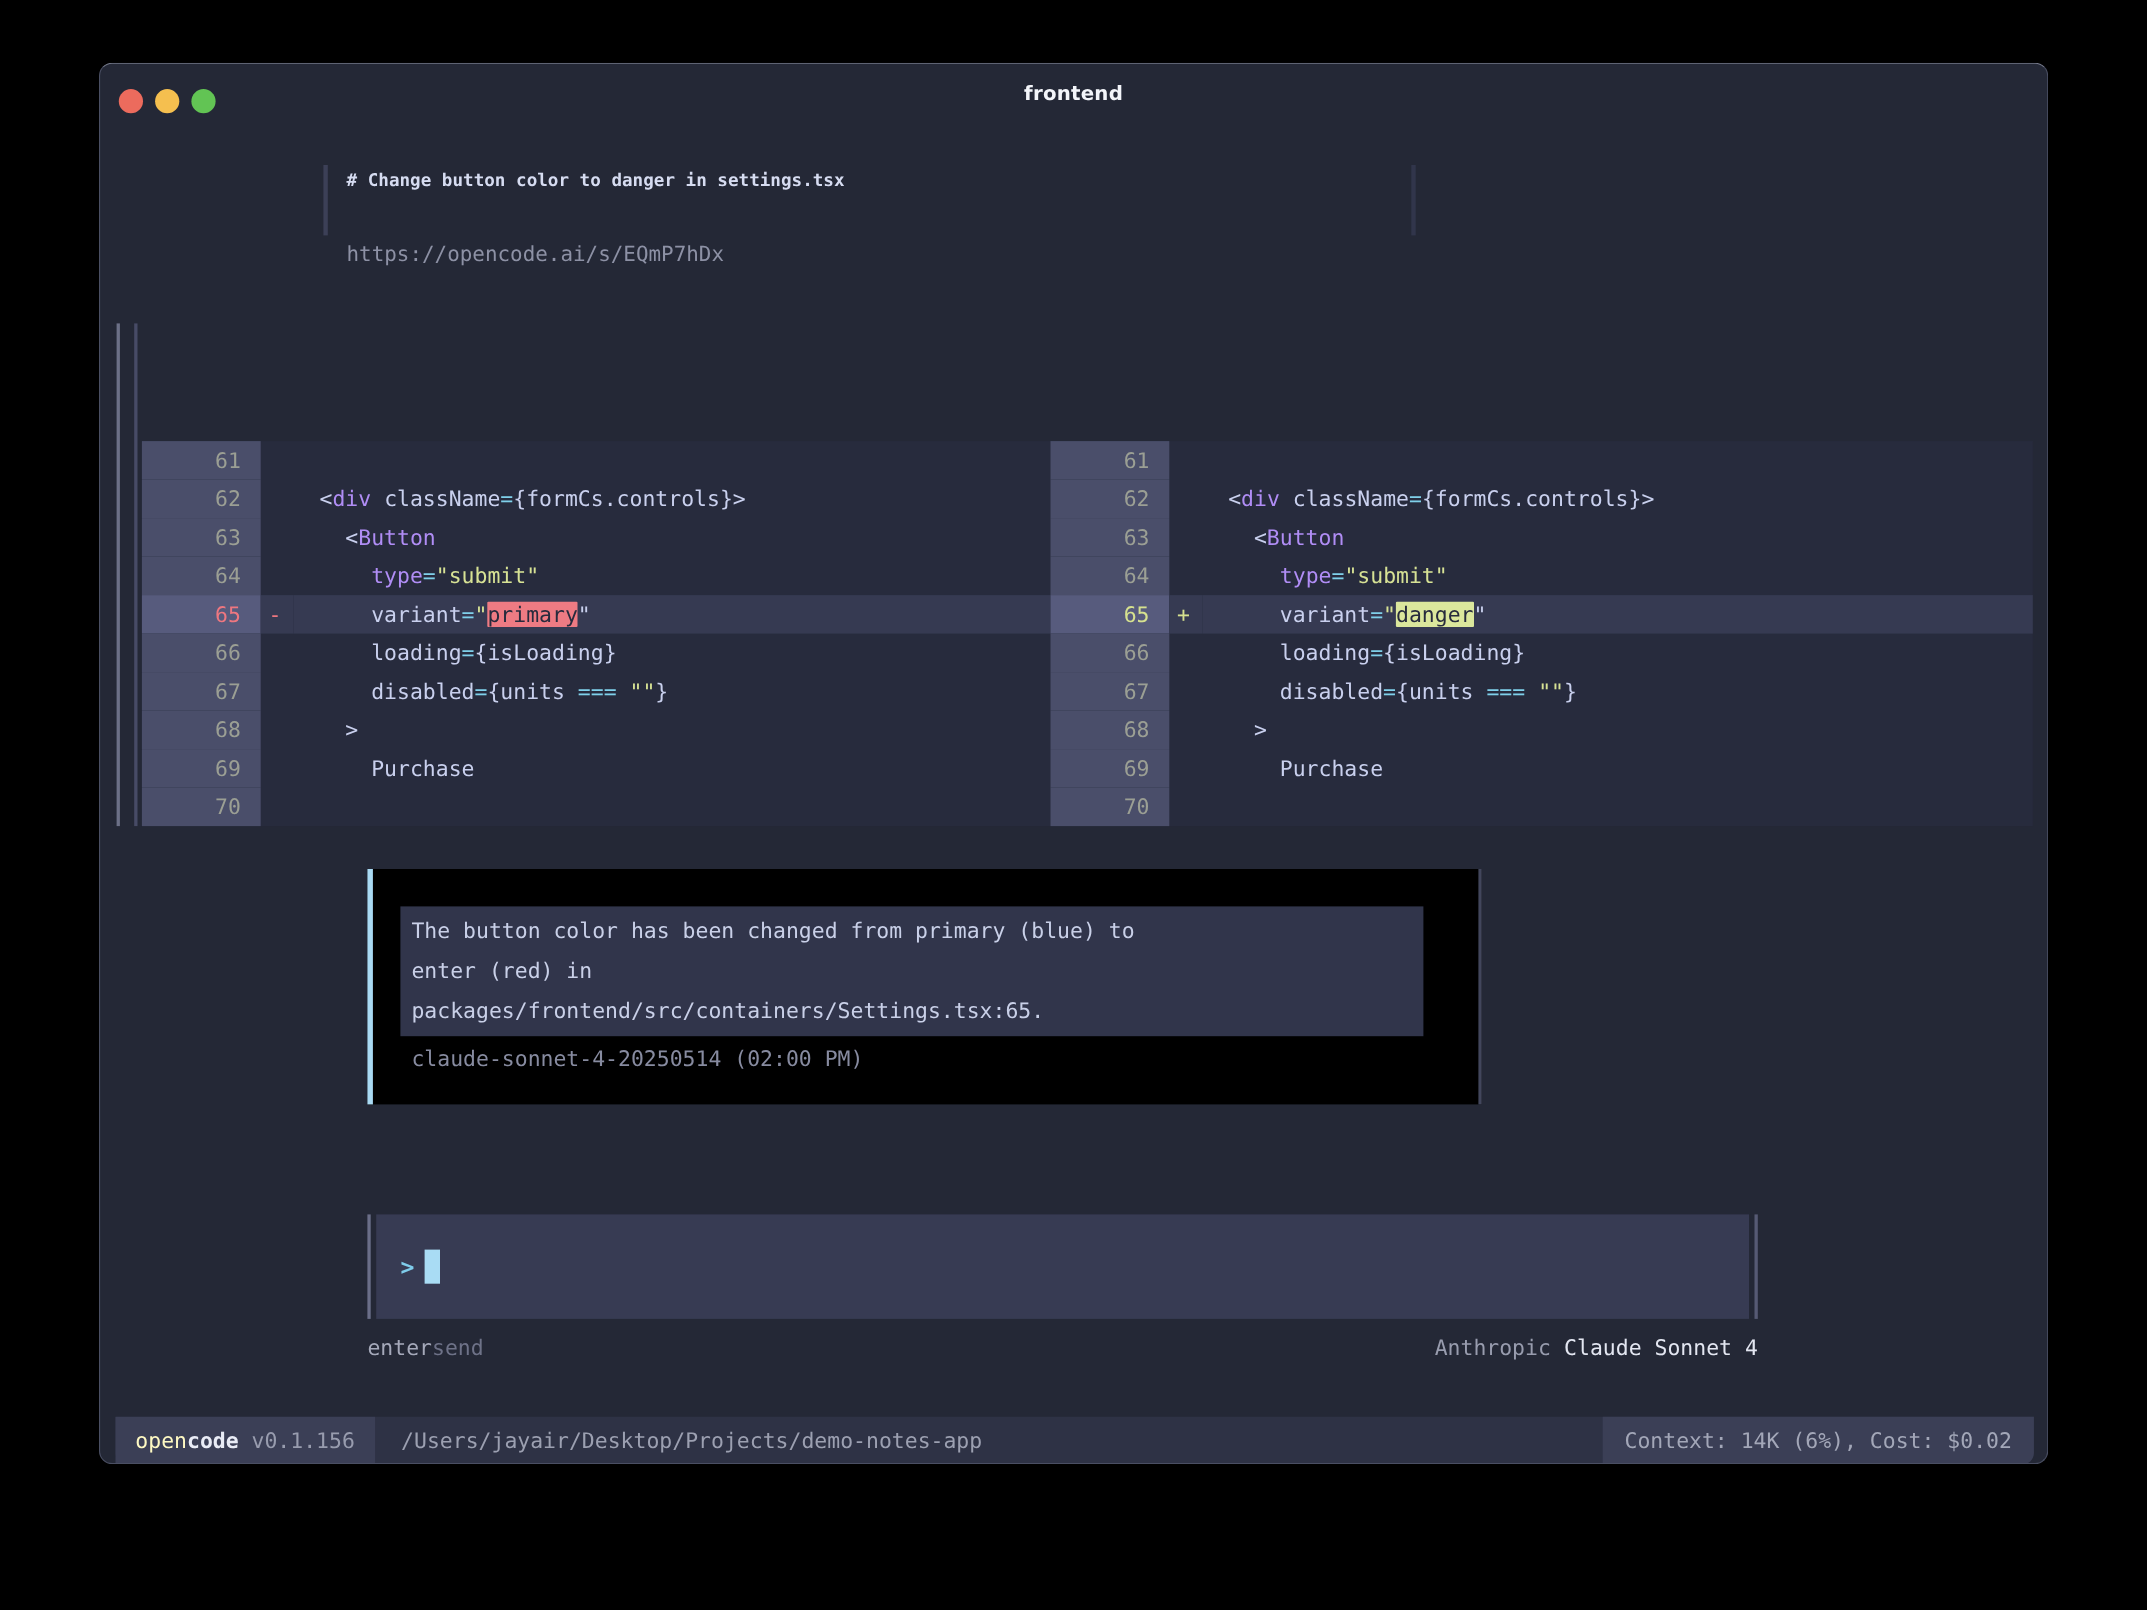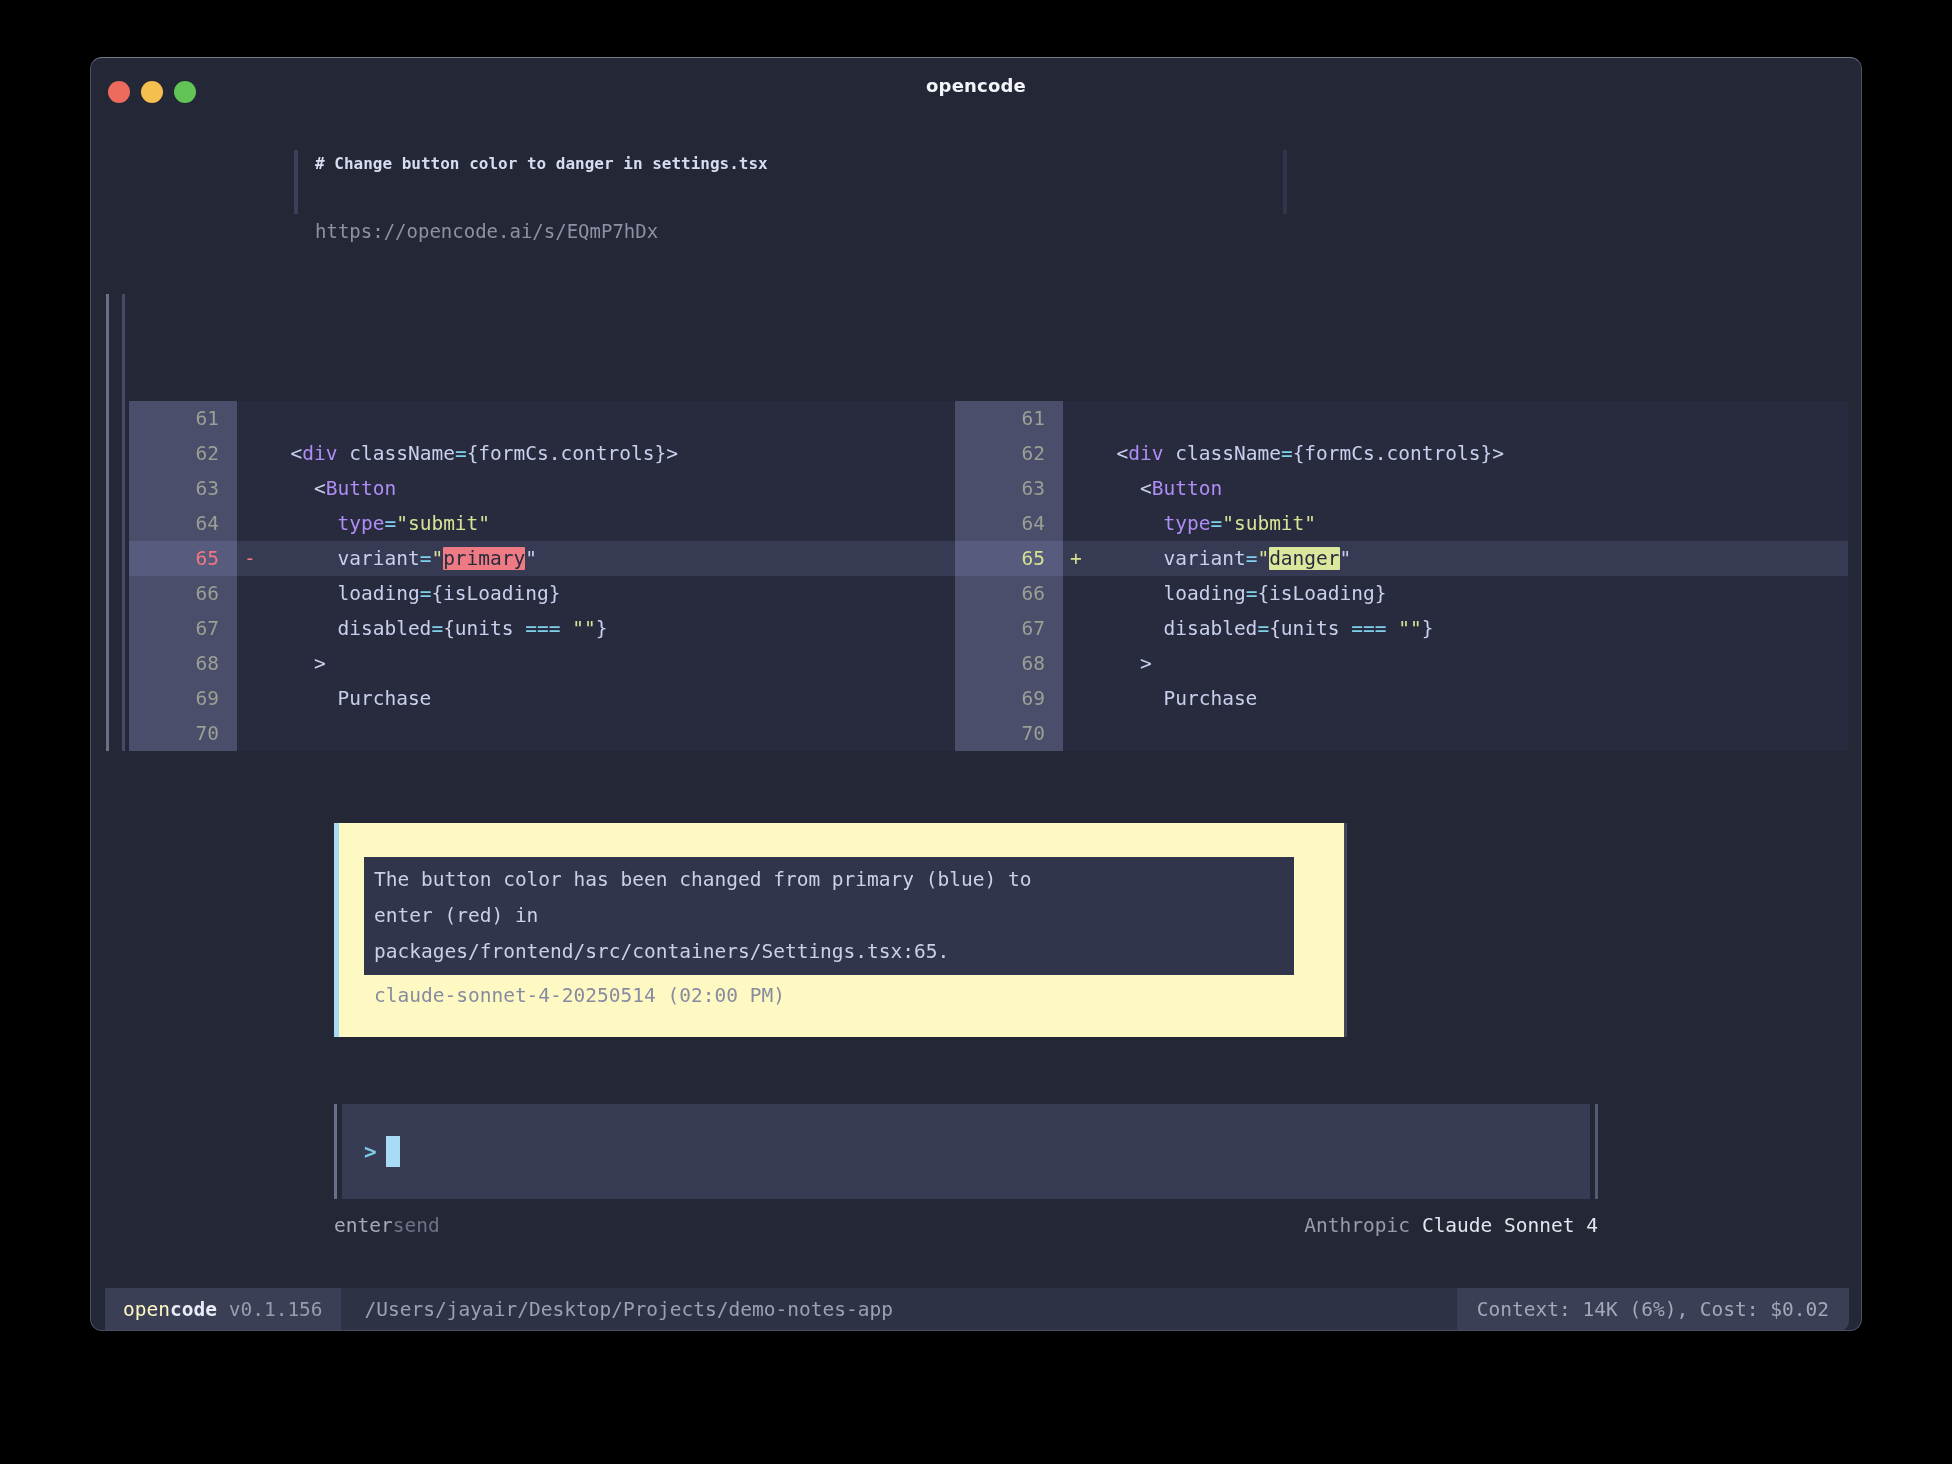--- a/index.html
+++ b/index.html
@@ -33,21 +33,21 @@
   .drow { display:flex; height:35px; line-height:35px; font-size:19.5px; white-space:pre; }
   .gut  { flex:none; width:108px; background:#4a4e6a; color:#9b9f94; text-align:right; padding-right:18px; }
   .mk   { flex:none; width:30px; padding-left:7px; }
   .code { flex:none; width:688px; overflow:hidden; }
   .coder{ flex:1; width:auto; }
   .drow.chg .gut { background:#575b7d; }
   .drow.chg .mk, .drow.chg .code { background:#363a52; }
   .code span { border-radius:1px; }
 
   
-  .msg-card { position:absolute; left:243px; top:765px; width:1013px; height:214px; background:#fef9c3; }
+  .msg-card { position:absolute; left:243px; top:732px; width:1013px; height:214px; background:#000000; }
   .msg-accent { position:absolute; left:0; top:0; width:5px; height:100%; background:#a9daf3; }
   .msg-edge-r { position:absolute; right:0; top:0; width:3px; height:100%; background:#42465c; }
   .msg-body { position:absolute; left:30px; top:34px; width:950px; }
   .msg-lines { background:#31354b; padding:5px 10px 5px 10px; width:930px; }
   .msg-line { font-size:19.5px; line-height:36px; color:#c9d0e8; white-space:pre; }
   .msg-meta { font-size:19.5px; line-height:36px; color:#878ba0; margin:3px 0 0 10px; white-space:pre; }
 
   
   .input-wrap { position:absolute; left:243px; top:1046px; width:1264px; height:95px; display:flex; }
   .input-edge-l { flex:none; width:3px; background:#6a6e88; margin-right:5px; }
@@ -73,21 +73,21 @@
 </head>
 <body>
 
 <div class="window">
 
   <div class="lights">
     <div class="light" style="background: rgb(236, 107, 93);"></div>
     <div class="light" style="background: rgb(245, 191, 79);"></div>
     <div class="light" style="background: rgb(98, 196, 84);"></div>
   </div>
-  <div class="titlebar-title">opencode</div>
+  <div class="titlebar-title">frontend</div>
 
   <div class="quote-bar"></div>
   <div class="quote-bar-r"></div>
   <div class="quote-title"># Change button color to danger in settings.tsx</div>
   <div class="quote-url">https://opencode.ai/s/EQmP7hDx</div>
 
   <div class="edit-panel">
     <div class="scroll-line-a"></div>
     <div class="scroll-line-b"></div>
     <div class="diff-rows">

